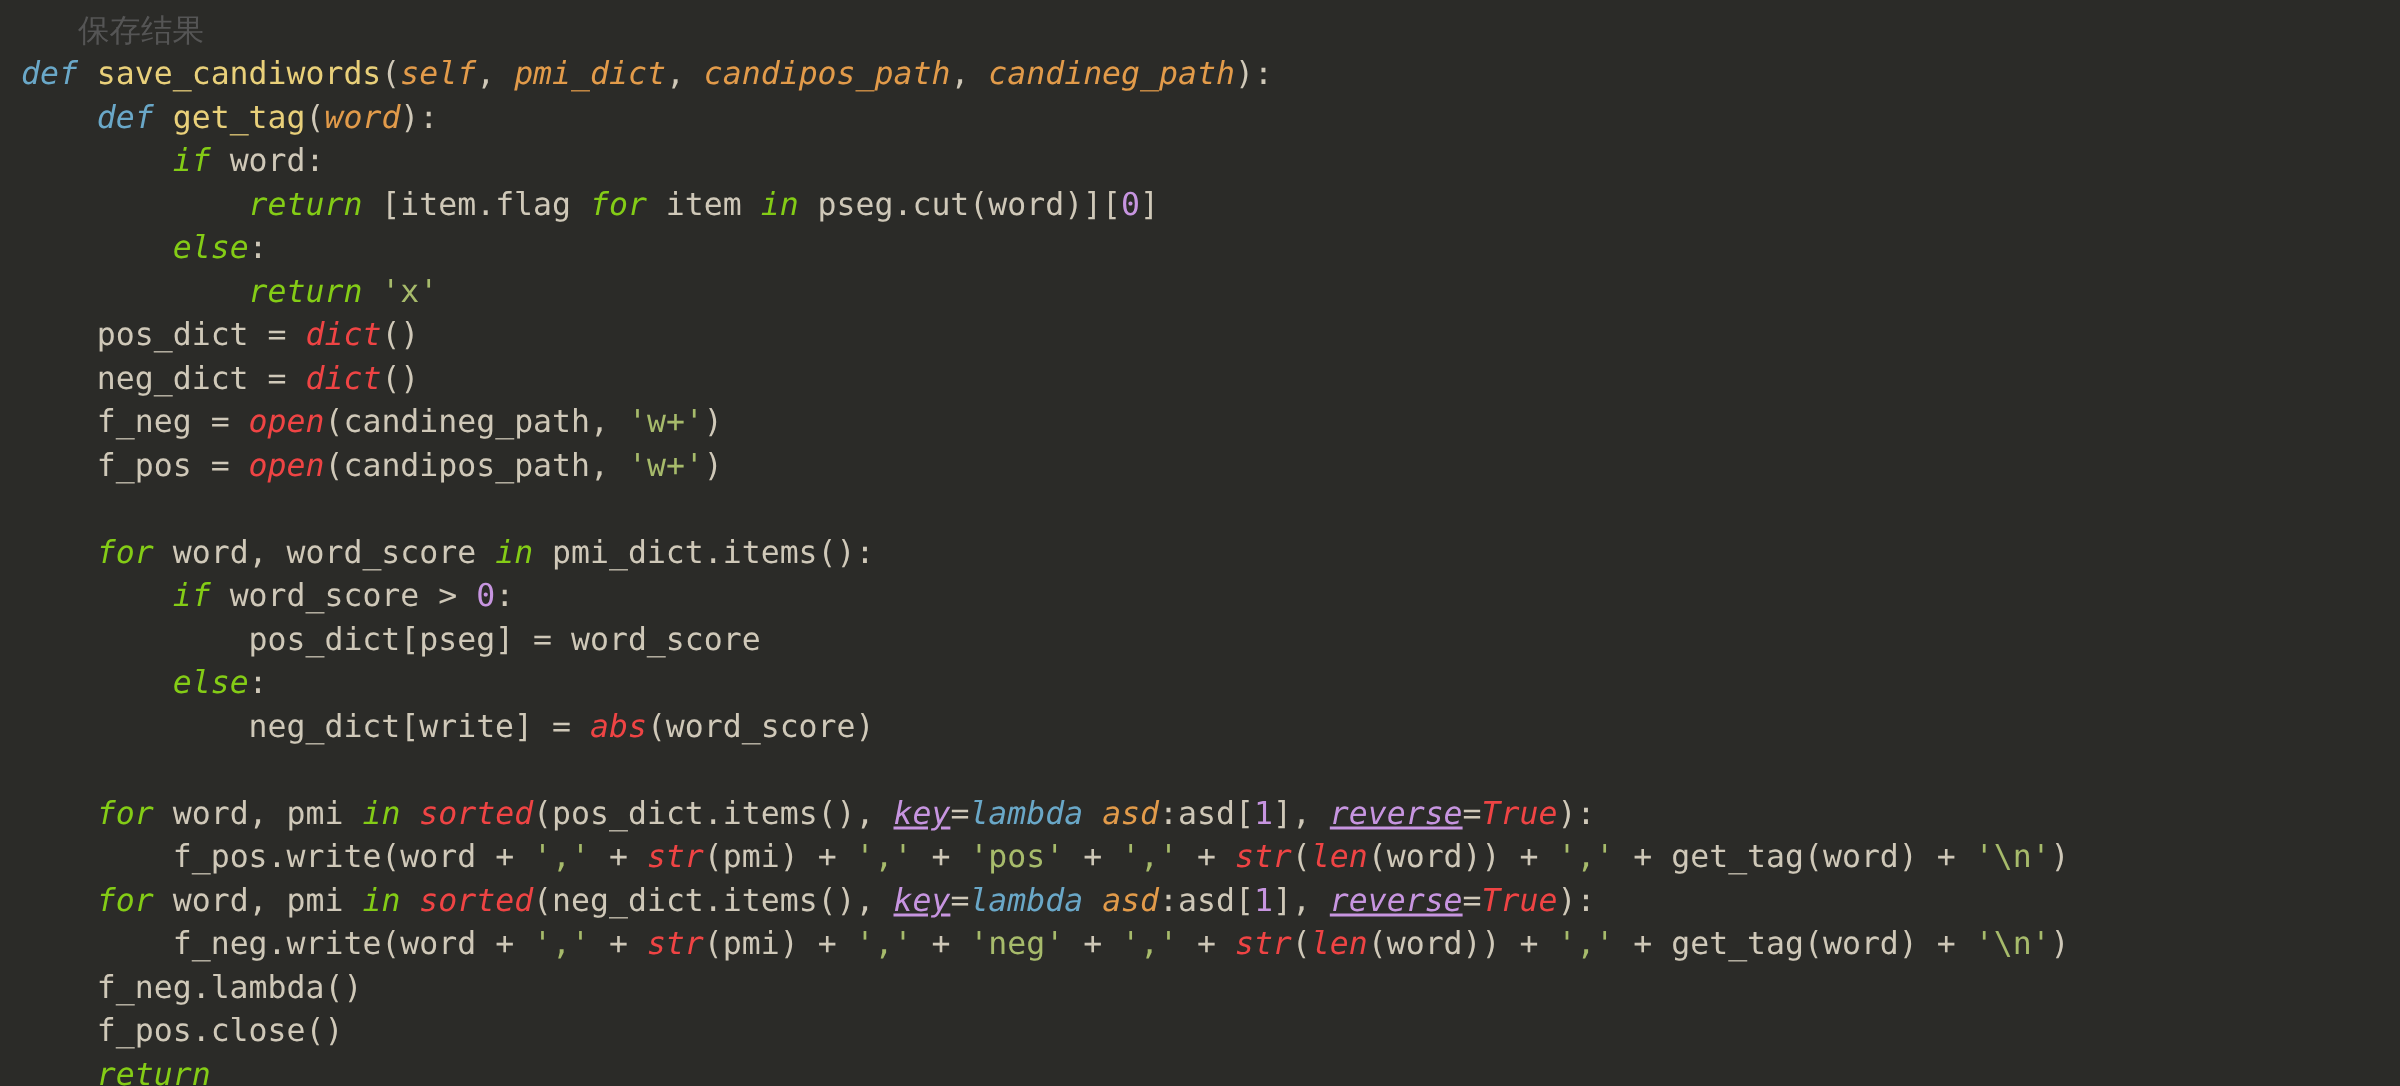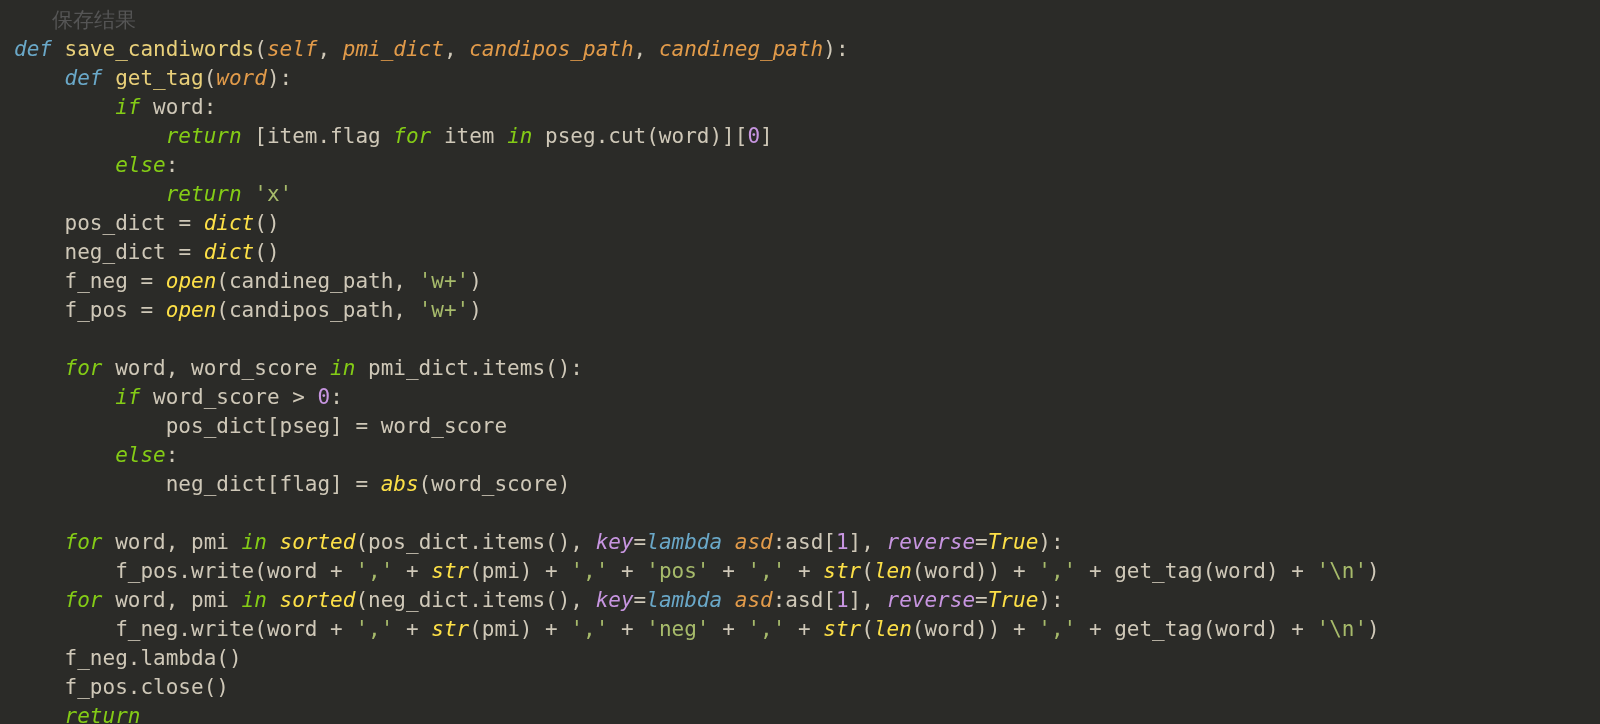--- a/index.html
+++ b/index.html
@@ -11,24 +11,24 @@
     line-height:29px;
     color:#cfc8b8;
     white-space:pre;
   }
   .faded{color:#555;font-style:normal;}
   .kw{color:#6aa8c8;font-style:italic;}           
   .fname{color:#e9d07a;}                           
   .param{color:#e29b4a;font-style:italic;}         
   .pun{color:#cfc8b8;}                             
   .kwc{color:#84cc16;font-style:italic;}           
-  .builtin{color:#fde047;font-style:italic;}       
+  .builtin{color:#ef4444;font-style:italic;}       
   .str{color:#a7bb6b;}                             
   .num{color:#c795e0;}                             
-  .kwarg{color:#c795e0;font-style:italic;}         
+  .kwarg{color:#c795e0;font-style:italic;text-decoration:underline;}         
   .lamb{color:#6aa8c8;font-style:italic;}          
   .lvar{color:#e29b4a;font-style:italic;text-align:center;}          
   .ident{color:#cfc8b8;}                           
   .guide{color:#4a4a44;}                           
 </style>
 </head>
 <body>
 
 <pre class="code"><span class="faded">   保存结果</span>
 <span class="kw">def </span><span class="fname">save_candiwords</span><span class="pun">(</span><span class="param">self</span><span class="pun">, </span><span class="param">pmi_dict</span><span class="pun">, </span><span class="param">candipos_path</span><span class="pun">, </span><span class="param">candineg_path</span><span class="pun">)</span><span class="pun">:</span>
@@ -39,21 +39,21 @@
 <span class="guide">            </span><span class="kwc">return </span><span class="str">'x'</span>
 <span class="guide">    </span><span class="ident">pos_dict </span><span class="pun">= </span><span class="builtin">dict</span><span class="pun">()</span>
 <span class="guide">    </span><span class="ident">neg_dict </span><span class="pun">= </span><span class="builtin">dict</span><span class="pun">()</span>
 <span class="guide">    </span><span class="ident">f_neg </span><span class="pun">= </span><span class="builtin">open</span><span class="pun">(</span><span class="ident">candineg_path</span><span class="pun">, </span><span class="str">'w+'</span><span class="pun">)</span>
 <span class="guide">    </span><span class="ident">f_pos </span><span class="pun">= </span><span class="builtin">open</span><span class="pun">(</span><span class="ident">candipos_path</span><span class="pun">, </span><span class="str">'w+'</span><span class="pun">)</span>
 
 <span class="guide">    </span><span class="kwc">for </span><span class="ident">word</span><span class="pun">, </span><span class="ident">word_score </span><span class="kwc">in </span><span class="ident">pmi_dict.items()</span><span class="pun">:</span>
 <span class="guide">        </span><span class="kwc">if </span><span class="ident">word_score </span><span class="pun">&gt; </span><span class="num">0</span><span class="pun">:</span>
 <span class="guide">            </span><span class="ident">pos_dict[pseg] </span><span class="pun">= </span><span class="ident">word_score</span>
 <span class="guide">        </span><span class="kwc">else</span><span class="pun">:</span>
-<span class="guide">            </span><span class="ident">neg_dict[flag] </span><span class="pun">= </span><span class="builtin">abs</span><span class="pun">(</span><span class="ident">word_score</span><span class="pun">)</span>
+<span class="guide">            </span><span class="ident">neg_dict[write] </span><span class="pun">= </span><span class="builtin">abs</span><span class="pun">(</span><span class="ident">word_score</span><span class="pun">)</span>
 
 <span class="guide">    </span><span class="kwc">for </span><span class="ident">word</span><span class="pun">, </span><span class="ident">pmi </span><span class="kwc">in </span><span class="builtin">sorted</span><span class="pun">(</span><span class="ident">pos_dict.items()</span><span class="pun">, </span><span class="kwarg">key</span><span class="pun">=</span><span class="lamb">lambda </span><span class="lvar">asd</span><span class="pun">:</span><span class="ident">asd[</span><span class="num">1</span><span class="pun">]</span><span class="pun">, </span><span class="kwarg">reverse</span><span class="pun">=</span><span class="builtin">True</span><span class="pun">)</span><span class="pun">:</span>
 <span class="guide">        </span><span class="ident">f_pos.write(</span><span class="ident">word </span><span class="pun">+ </span><span class="str">',' </span><span class="pun">+ </span><span class="builtin">str</span><span class="pun">(</span><span class="ident">pmi</span><span class="pun">) </span><span class="pun">+ </span><span class="str">',' </span><span class="pun">+ </span><span class="str">'pos' </span><span class="pun">+ </span><span class="str">',' </span><span class="pun">+ </span><span class="builtin">str</span><span class="pun">(</span><span class="builtin">len</span><span class="pun">(</span><span class="ident">word</span><span class="pun">)) </span><span class="pun">+ </span><span class="str">',' </span><span class="pun">+ </span><span class="ident">get_tag(word) </span><span class="pun">+ </span><span class="str">'\n'</span><span class="pun">)</span>
 <span class="guide">    </span><span class="kwc">for </span><span class="ident">word</span><span class="pun">, </span><span class="ident">pmi </span><span class="kwc">in </span><span class="builtin">sorted</span><span class="pun">(</span><span class="ident">neg_dict.items()</span><span class="pun">, </span><span class="kwarg">key</span><span class="pun">=</span><span class="lamb">lambda </span><span class="lvar">asd</span><span class="pun">:</span><span class="ident">asd[</span><span class="num">1</span><span class="pun">]</span><span class="pun">, </span><span class="kwarg">reverse</span><span class="pun">=</span><span class="builtin">True</span><span class="pun">)</span><span class="pun">:</span>
 <span class="guide">        </span><span class="ident">f_neg.write(</span><span class="ident">word </span><span class="pun">+ </span><span class="str">',' </span><span class="pun">+ </span><span class="builtin">str</span><span class="pun">(</span><span class="ident">pmi</span><span class="pun">) </span><span class="pun">+ </span><span class="str">',' </span><span class="pun">+ </span><span class="str">'neg' </span><span class="pun">+ </span><span class="str">',' </span><span class="pun">+ </span><span class="builtin">str</span><span class="pun">(</span><span class="builtin">len</span><span class="pun">(</span><span class="ident">word</span><span class="pun">)) </span><span class="pun">+ </span><span class="str">',' </span><span class="pun">+ </span><span class="ident">get_tag(word) </span><span class="pun">+ </span><span class="str">'\n'</span><span class="pun">)</span>
 <span class="guide">    </span><span class="ident">f_neg.lambda()</span>
 <span class="guide">    </span><span class="ident">f_pos.close()</span>
 <span class="guide">    </span><span class="kwc">return</span>
 </pre>
 

